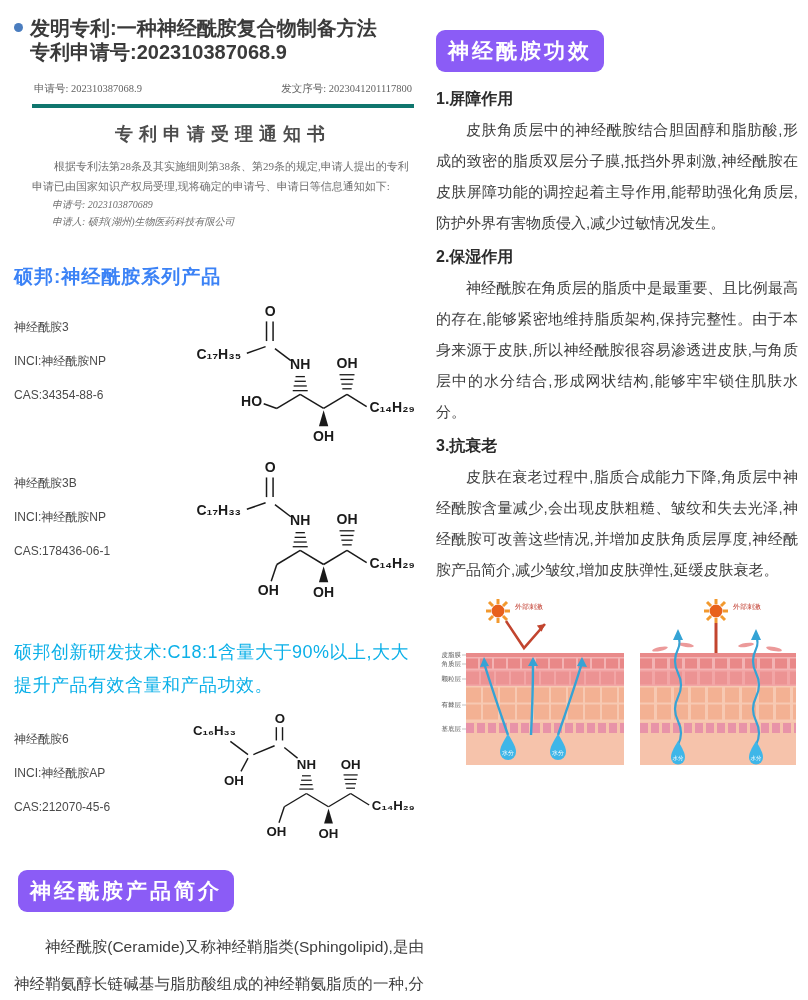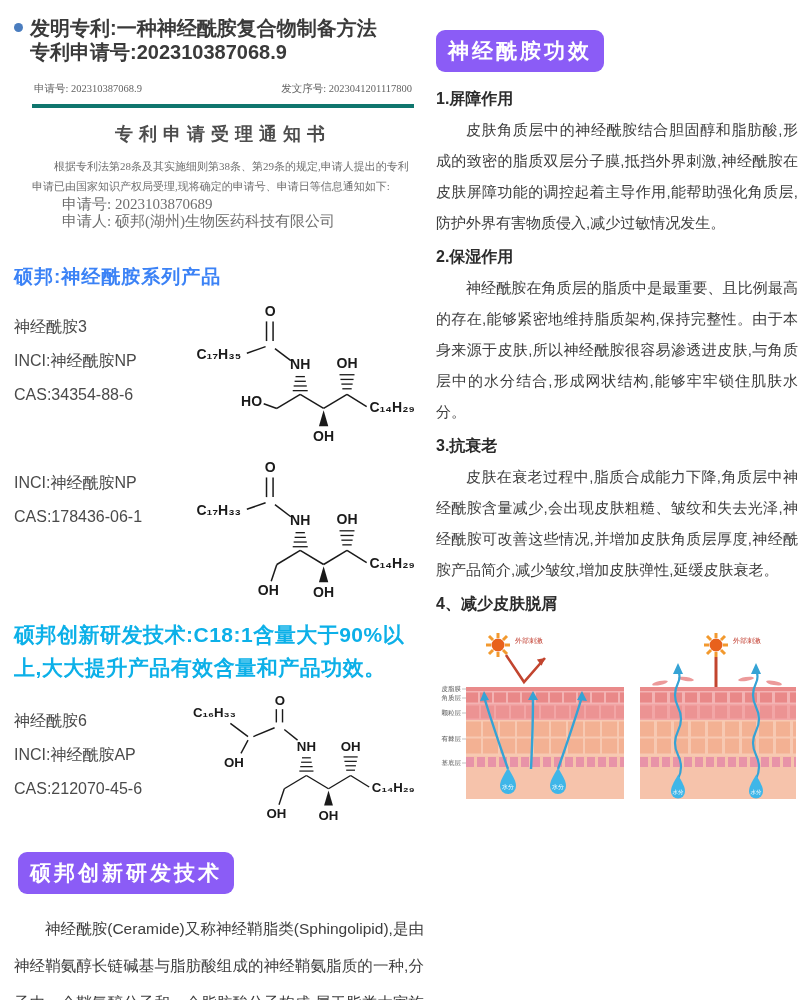--- a/index.html
+++ b/index.html
@@ -13,33 +13,33 @@
 
   
   .col-left { position:absolute; left:14px; top:16px; width:410px; }
   .patent-title { font-size:20px; font-weight:bold; color:#3a3a3a; line-height:24px; padding-left:16px; position:relative; }
   .patent-title .dot { position:absolute; left:0; top:7px; width:9px; height:9px; border-radius:50%; background:#4a7dbf; }
 
   .notice { margin:14px 10px 0 18px; font-family:"Liberation Serif","DejaVu Serif",serif; color:#636363; }
   .notice-head { display:flex; justify-content:space-between; font-size:10.5px; padding:4px 2px 8px 2px; border-bottom:4px solid #0f766e; }
   .notice-title { text-align:center; font-size:18px; letter-spacing:6px; color:#4d4d4d; margin:14px 0 10px 0; font-weight:bold; }
   .notice-body { font-size:11px; line-height:20px; text-indent:2em; color:#6e6e6e; }
-  .notice-lines { font-size:15px; line-height:17px; margin-left:2em; color:#6e6e6e; }
+  .notice-lines { font-size:10px; line-height:17px; margin-left:2em; color:#6e6e6e;font-style:italic; }
 
   .series-title { margin-top:34px; font-size:19px; font-weight:bold; color:#3b82f6; letter-spacing:1px; }
 
   .product { display:flex; align-items:flex-start; margin-top:6px; }
-  .product-info { width:158px; font-size:16px; line-height:34px; color:#4a4a4a; padding-top:14px; }
+  .product-info { width:158px; font-size:12px; line-height:34px; color:#4a4a4a; padding-top:14px; }
   .product-struct { flex:1; }
   .chem-svg { display:block; }
   .chem-svg text { font-family:"Liberation Sans","DejaVu Sans",sans-serif; font-size:15px; font-weight:600; fill:#1a1a1a; }
   .bond { stroke:#1a1a1a; stroke-width:1.6; }
   .hash { stroke:#1a1a1a; stroke-width:1.4; }
 
-  .tech-note { margin-top:14px; font-size:21px; font-weight:bold; color:#0cb0e8; line-height:33px; letter-spacing:0.5px; }
+  .tech-note { margin-top:32px; font-size:18px; font-weight:normal; color:#0cb0e8; line-height:33px; letter-spacing:0.5px; }
 
   .pill {
     display:inline-block; background:#8b5cf6; color:#fff; font-weight:bold;
     font-size:21px; letter-spacing:3px; padding:7px 12px; border-radius:9px;
   }
   .intro-pill { margin:14px 0 4px 4px; }
   .intro-par { margin-top:16px; font-size:15.5px; line-height:37px; text-align:justify; text-indent:2em; color:#3d3d3d; }
 
   
   .col-right { position:absolute; left:436px; top:30px; width:362px; }
@@ -112,20 +112,21 @@
             <line class="hash" x1="179" y1="84" x2="195" y2="84"></line>
           <text x="187" y="77" text-anchor="middle">OH</text>
           <line class="bond" x1="187" y1="105" x2="208" y2="118"></line>
           <text x="211" y="124" text-anchor="start">C₁₄H₂₉</text>
         </svg>
       </div>
     </div>
 
     <div class="product">
       <div class="product-info">
+        <div>神经酰胺3B</div>
         <div>INCI:神经酰胺NP</div>
         <div>CAS:178436-06-1</div>
       </div>
       <div class="product-struct">
         <svg class="chem-svg" width="248" height="152" viewBox="0 0 265 162">
           <text x="105" y="21" text-anchor="middle">O</text>
           <line class="bond" x1="101" y1="27" x2="101" y2="48"></line>
             <line class="bond" x1="108" y1="27" x2="108" y2="48"></line>
           <text x="50" y="67" text-anchor="middle">C₁₇H₃₃</text>
           <line class="bond" x1="80" y1="61" x2="100" y2="54"></line>
@@ -189,21 +190,21 @@
           <line class="hash" x1="195" y1="80" x2="209" y2="80"></line>
             <line class="hash" x1="194" y1="75" x2="210" y2="75"></line>
           <text x="202" y="68" text-anchor="middle">OH</text>
           <line class="bond" x1="202" y1="96" x2="223" y2="109"></line>
           <text x="226" y="115" text-anchor="start">C₁₄H₂₉</text>
         </svg>
       </div>
     </div>
 
     <div class="intro-pill">
-      <span class="pill">硕邦创新研发技术</span>
+      <span class="pill">神经酰胺产品简介</span>
     </div>
     <div class="intro-par">神经酰胺(Ceramide)又称神经鞘脂类(Sphingolipid),是由神经鞘氨醇长链碱基与脂肪酸组成的神经鞘氨脂质的一种,分子由一个鞘氨醇分子和一个脂肪酸分子构成,属于脂类大家族的一员。神经酰胺普遍存在真核细胞中,对细胞分化、增殖、凋亡、衰老等生命活动具有重要调节作用。</div>
   </div>
 
   <div class="col-right">
     <div class="fx-pill">
       <span class="pill">神经酰胺功效</span>
     </div>
 
     <div>
@@ -212,21 +213,20 @@
     </div>
     <div>
       <div class="fx-heading">2.保湿作用</div>
       <div class="fx-text">神经酰胺在角质层的脂质中是最重要、且比例最高的存在,能够紧密地维持脂质架构,保持完整性。由于本身来源于皮肤,所以神经酰胺很容易渗透进皮肤,与角质层中的水分结合,形成网状结构,能够牢牢锁住肌肤水分。</div>
     </div>
     <div>
       <div class="fx-heading">3.抗衰老</div>
       <div class="fx-text">皮肤在衰老过程中,脂质合成能力下降,角质层中神经酰胺含量减少,会出现皮肤粗糙、皱纹和失去光泽,神经酰胺可改善这些情况,并增加皮肤角质层厚度,神经酰胺产品简介,减少皱纹,增加皮肤弹性,延缓皮肤衰老。</div>
     </div>
     <div>
-      <div class="fx-heading">4、减少皮肤脱屑</div>
     </div>
 
     <div class="skin-wrap">
 
       <div class="skin-panel">
         <svg class="diag-svg" width="190" height="172" viewBox="0 0 190 172">
 
           <g transform="translate(62,16)">
             <g stroke="#f2992e" stroke-width="3">
               <line x1="0" y1="-12" x2="0" y2="-7"></line>

